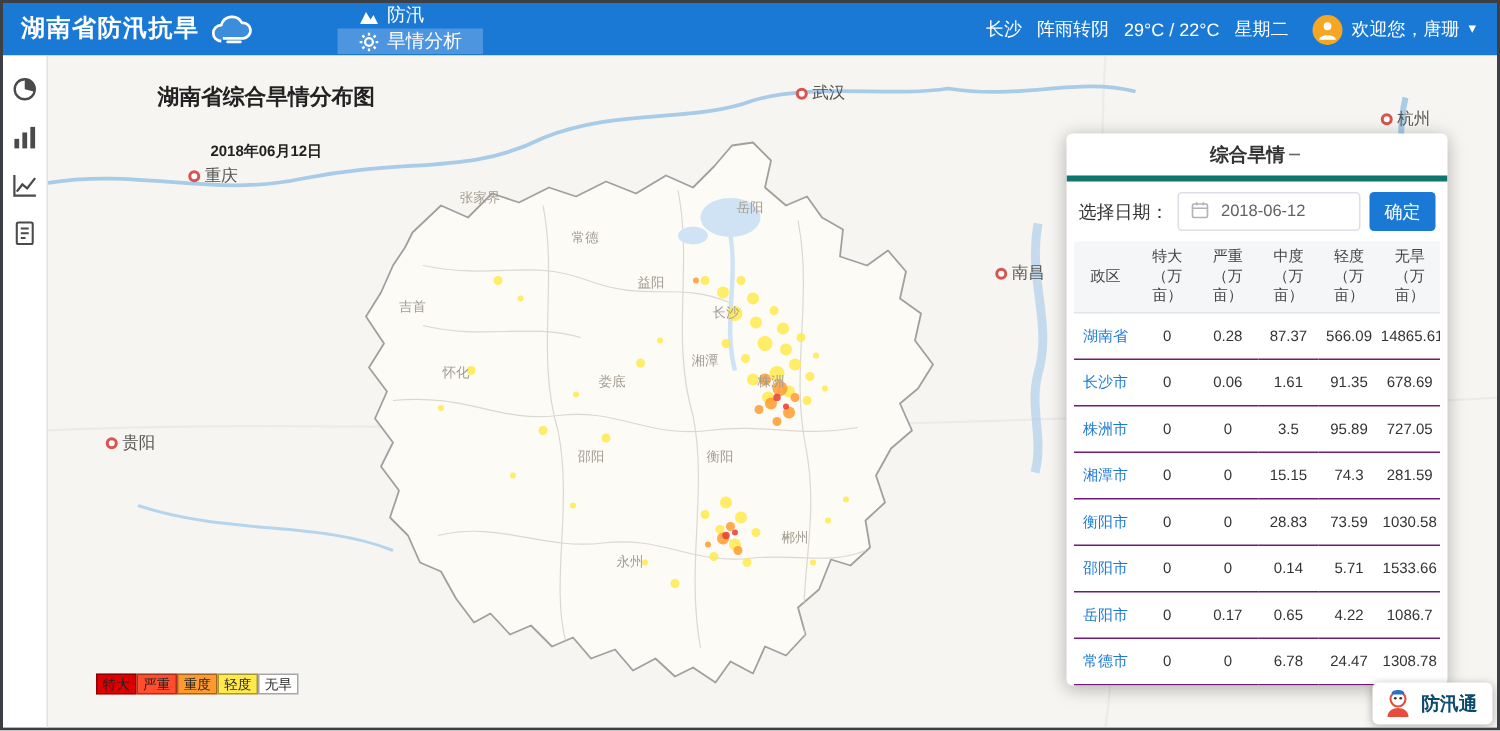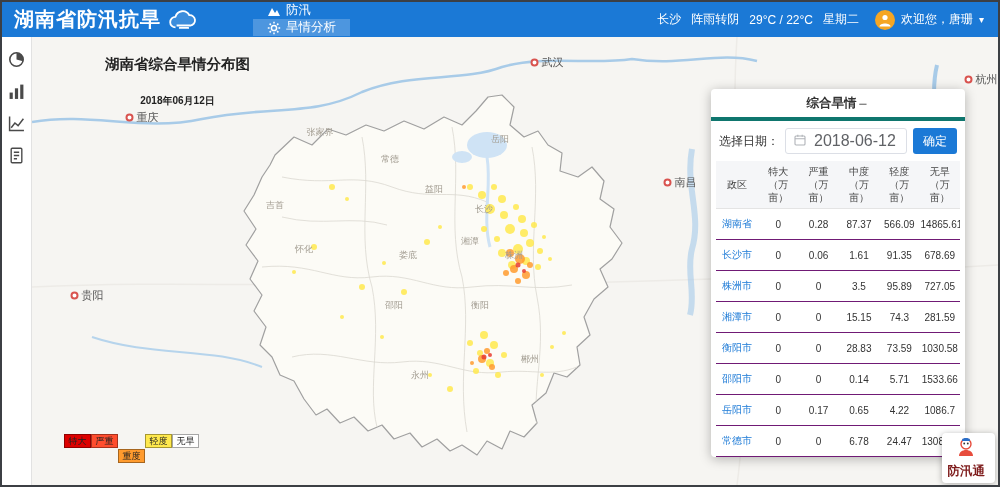--- a/index.html
+++ b/index.html
@@ -2,21 +2,21 @@
 <html><head>
 <meta charset="utf-8">
 <style>
   * { margin:0; padding:0; box-sizing:border-box; }
   body { background:#ddd; font-family:"Liberation Sans","DejaVu Sans",sans-serif; }
   .page { position:relative; width:1000px; height:487px; background:#fff; border:2px solid #3c3f44; overflow:hidden; }
 
   
   .topbar { height:35px; background:#1b79d6; display:flex; align-items:center; color:#fff; }
   .brand { display:flex; align-items:center; gap:6px; padding:0 10px 0 12px; }
-  .brand-text { font-size:20px; font-weight:bold; letter-spacing:1px; white-space:nowrap; }
+  .brand-text { font-size:16px; font-weight:bold; letter-spacing:1px; white-space:nowrap; }
   .logo svg { display:block; }
   .mainnav { display:flex; height:100%; margin-left:42px;flex-direction:column; }
   .nav-item { display:flex; align-items:center; gap:5px; padding:0 14px; font-size:12.5px; color:#fff; cursor:pointer; text-decoration:none; }
   .nav-item.active { background:rgba(255,255,255,.22); }
   .nav-item .nicon svg { display:block; }
   .weather { margin-left:auto; display:flex; align-items:center; gap:10px; font-size:12px; white-space:nowrap; }
   .user { display:flex; align-items:center; gap:6px; padding:0 14px 0 16px; font-size:12px; cursor:pointer; white-space:nowrap; }
   .avatar { width:20px; height:20px; border-radius:50%; background:#f5a623; display:flex; align-items:center; justify-content:center; overflow:hidden; }
   .caret { font-size:10px; }
 
@@ -38,31 +38,31 @@
   .city-in { position:absolute; font-size:9px; color:#a29c91; transform:translate(-50%,-50%); z-index:2; white-space:nowrap; }
 
   .legend { position:absolute; left:32px; bottom:22px; display:flex; z-index:4; }
   .legend-item { min-width:27px; height:14px; padding:0 2px; font-size:9px; line-height:13px; text-align:center; color:#222; border:1px solid rgba(0,0,0,.35); }
 
   
   .panel { position:absolute; right:33px; top:52px; width:254px; height:368px; background:#fff; border-radius:4px; box-shadow:0 2px 12px rgba(0,0,0,.28); overflow:hidden; z-index:6; }
   .panel-head { height:32px; display:flex; align-items:center; justify-content:center; padding:0 12px; border-bottom:4px solid #0f766e; font-size:12.5px; font-weight:bold; color:#333; }
   .collapse-btn { background:none; border:none; font-size:15px; color:#666; cursor:pointer; line-height:1; padding:0 2px; }
   .date-row { display:flex; align-items:center; gap:6px; padding:7px 8px; font-size:12px; color:#333; white-space:nowrap; }
-  .date-input { flex:1; height:26px; border:1px solid #dcdfe6; border-radius:3px; display:flex; align-items:center; gap:8px; padding:0 8px; color:#606266; background:#fff; cursor:pointer; font-size:16px; }
+  .date-input { flex:1; height:26px; border:1px solid #dcdfe6; border-radius:3px; display:flex; align-items:center; gap:8px; padding:0 8px; color:#606266; background:#fff; cursor:pointer; font-size:11px; }
   .confirm-btn { height:26px; padding:0 10px; background:#1b79d6; color:#fff; border:none; border-radius:3px; font-size:12px; cursor:pointer; }
   .table-wrap { padding:0 5px; }
   .table-wrap table { width:100%; border-collapse:collapse; font-size:10px; table-layout:fixed; }
   .table-wrap th { padding:4px 1px; color:#444; font-weight:normal; background:#f5f6f8; border-bottom:1px solid #e4e4e4; line-height:1.3; text-align:center; }
   .table-wrap th:first-child { width:42px; }
   .table-wrap td { padding:8px 1px; text-align:center; color:#333; border-bottom:1px solid #701a75; overflow:hidden; }
   .table-wrap td.region { color:#1b79d6; cursor:pointer; }
 
   
-  .fab { position:absolute; right:3px; bottom:2px; background:#fff; border-radius:4px; box-shadow:0 1px 6px rgba(0,0,0,.3); display:flex; align-items:center; gap:5px; padding:3px 10px 3px 6px; font-size:12.5px; font-weight:bold; color:#7f1d1d; cursor:pointer; z-index:7;flex-direction:column; }
+  .fab { position:absolute; right:3px; bottom:2px; background:#fff; border-radius:4px; box-shadow:0 1px 6px rgba(0,0,0,.3); display:flex; align-items:center; gap:5px; padding:3px 10px 3px 6px; font-size:12.5px; font-weight:bold; color:#0c4a6e; cursor:pointer; z-index:7; }
   .fab svg { display:block; }
 </style>
 </head>
 <body>
 
 <div class="page">
 
   <header class="topbar">
     <div class="brand">
       <span class="brand-text">湖南省防汛抗旱</span>
@@ -268,21 +268,21 @@
 
       <div class="city-labels">
           <span class="city-out" style="left: 110px; top: 80px;">
             <span class="city-dot"></span>
             <span>重庆</span>
           </span>
           <span class="city-out" style="left: 515px; top: 25px;">
             <span class="city-dot"></span>
             <span>武汉</span>
           </span>
-          <span class="city-out" style="left: 949px; top: 42px;">
+          <span class="city-out" style="left: 905px; top: 42px;">
             <span class="city-dot"></span>
             <span>杭州</span>
           </span>
           <span class="city-out" style="left: 648px; top: 145px;">
             <span class="city-dot"></span>
             <span>南昌</span>
           </span>
           <span class="city-out" style="left: 55px; top: 258px;">
             <span class="city-dot"></span>
             <span>贵阳</span>
@@ -299,21 +299,21 @@
           <span class="city-in" style="left: 272px; top: 212px;">怀化</span>
           <span class="city-in" style="left: 362px; top: 268px;">邵阳</span>
           <span class="city-in" style="left: 448px; top: 268px;">衡阳</span>
           <span class="city-in" style="left: 388px; top: 338px;">永州</span>
           <span class="city-in" style="left: 498px; top: 322px;">郴州</span>
         </div>
 
       <div class="legend">
           <span class="legend-item" style="background: rgb(221, 0, 0);">特大</span>
           <span class="legend-item" style="background: rgb(255, 77, 46);">严重</span>
-          <span class="legend-item" style="background: rgb(255, 155, 46); margin-top: 15px;">重度</span>
+          <span class="legend-item" style="background: rgb(255, 155, 46);">重度</span>
           <span class="legend-item" style="background: rgb(255, 233, 77);">轻度</span>
           <span class="legend-item" style="background: rgb(255, 255, 255);">无旱</span>
         </div>
 
       <section class="panel">
         <div class="panel-head">
           <span>综合旱情</span>
           <button class="collapse-btn">−</button>
         </div>
         <div class="date-row">

